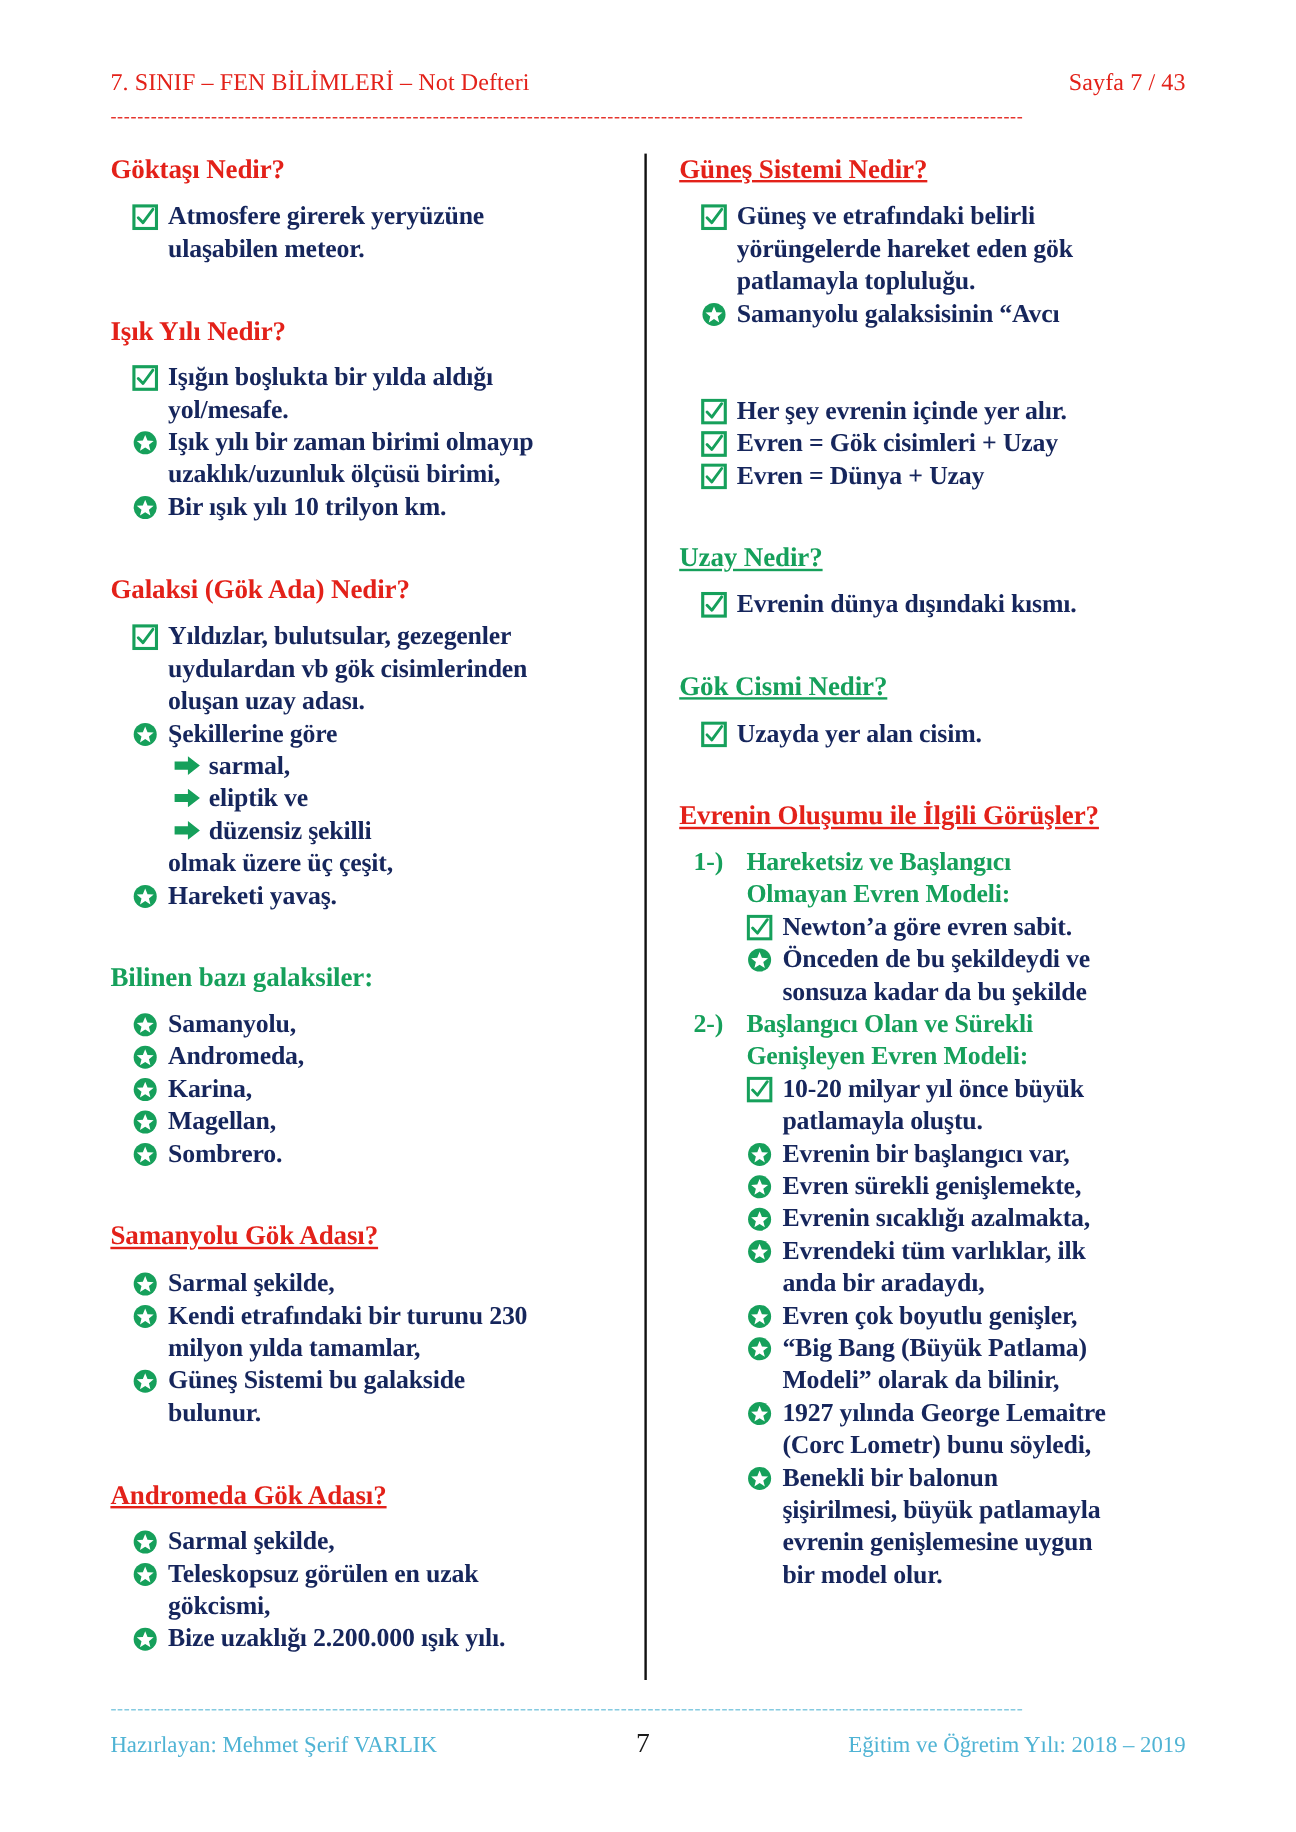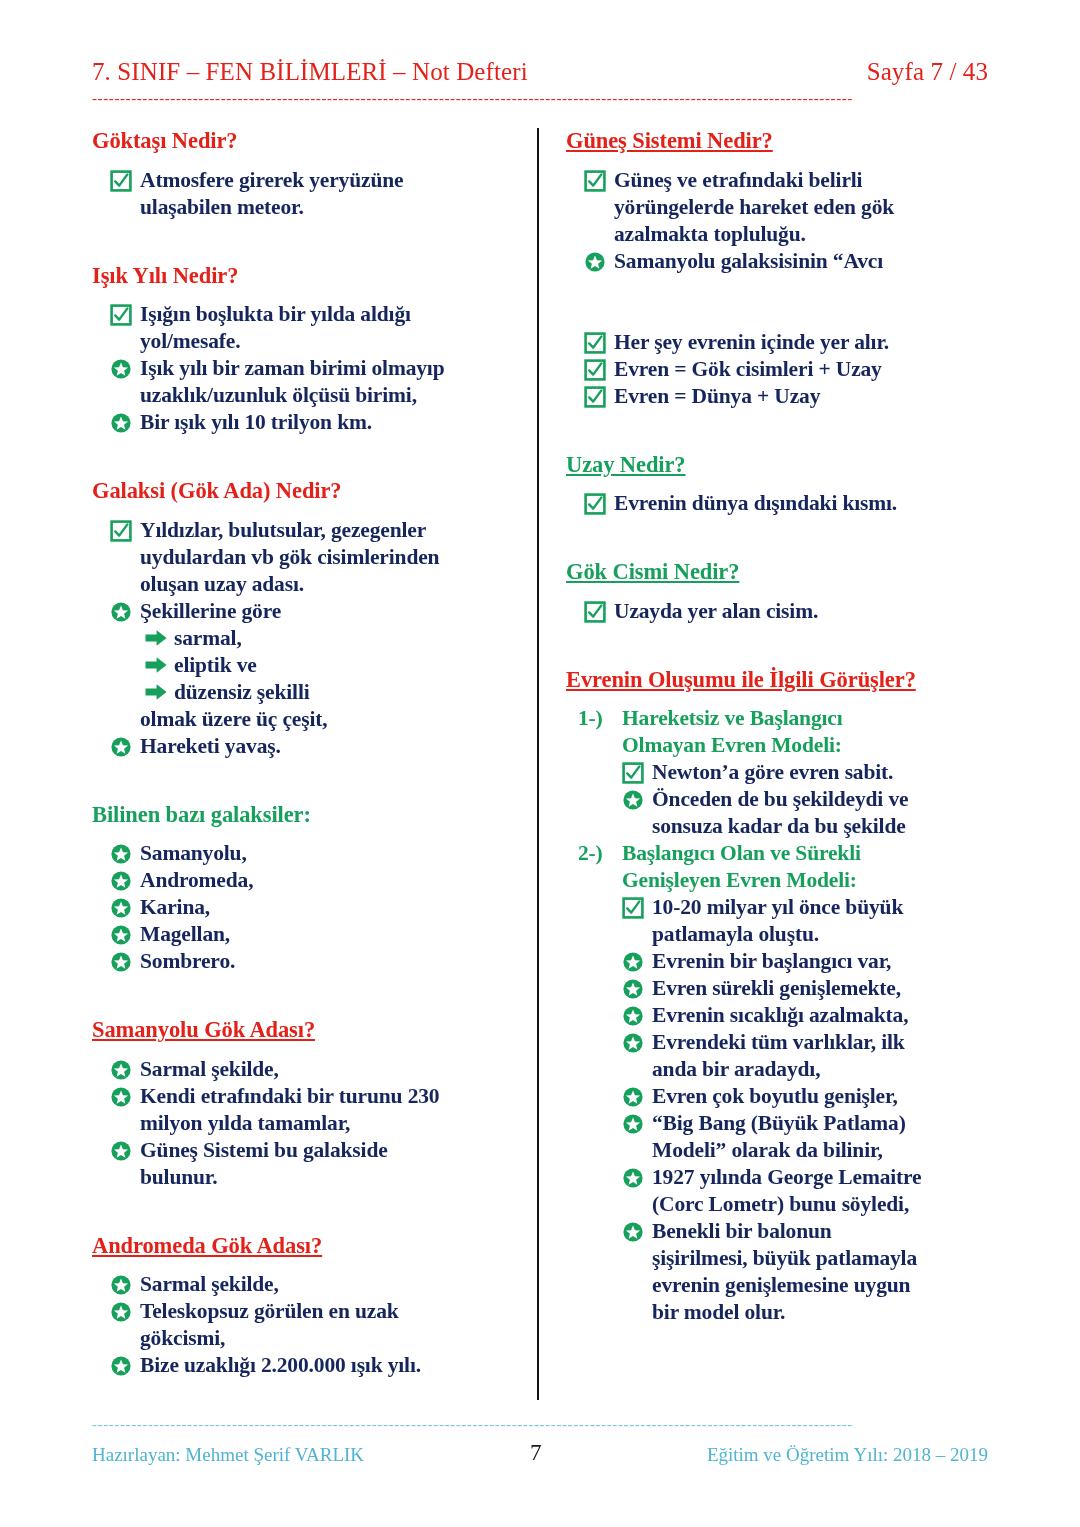--- a/index.html
+++ b/index.html
@@ -23,21 +23,21 @@
   
   .header {
     position: absolute;
     left: 92px;
     top: 58px;
     width: 896px;
     display: flex;
     justify-content: space-between;
     align-items: baseline;
     color: #E32119;
-    font-size: 25px;
+    font-size: 20px;
     letter-spacing: 0.1px;
   }
   .header-left { white-space: nowrap; }
   .header-right { white-space: nowrap; }
 
   .header-rule {
     position: absolute;
     left: 92px;
     top: 92px;
     width: 896px;
@@ -482,21 +482,21 @@
             </span>
             <span class="itxt">yörüngelerde hareket eden gök</span>
           </li>
           <li class="item lvl1 cont">
             <span class="bullet">
               <svg width="22" height="22" viewBox="0 0 22 22" aria-hidden="true">
                 <rect x="1.6" y="1.6" width="18.8" height="18.8" fill="none" stroke="#16A05B" stroke-width="2.6"></rect>
                 <path d="M5.2 11.4 L9.2 15.6 L17.4 4.4" fill="none" stroke="#16A05B" stroke-width="2.4" stroke-linecap="round" stroke-linejoin="round"></path>
               </svg>
             </span>
-            <span class="itxt">azalmakta topluluğu.</span>
+            <span class="itxt">patlamayla topluluğu.</span>
           </li>
           <li class="item lvl1">
             <span class="bullet">
               <svg width="22" height="22" viewBox="0 0 22 22" aria-hidden="true">
                 <circle cx="11" cy="11" r="9.6" fill="#16A05B"></circle>
                 <path d="M11 4.4 L12.95 9.15 L18.05 9.45 L14.1 12.7 L15.35 17.65 L11 14.9 L6.65 17.65 L7.9 12.7 L3.95 9.45 L9.05 9.15 Z" fill="#ffffff"></path>
               </svg>
             </span>
             <span class="itxt">Samanyolu galaksisinin “Avcı</span>
           </li>

